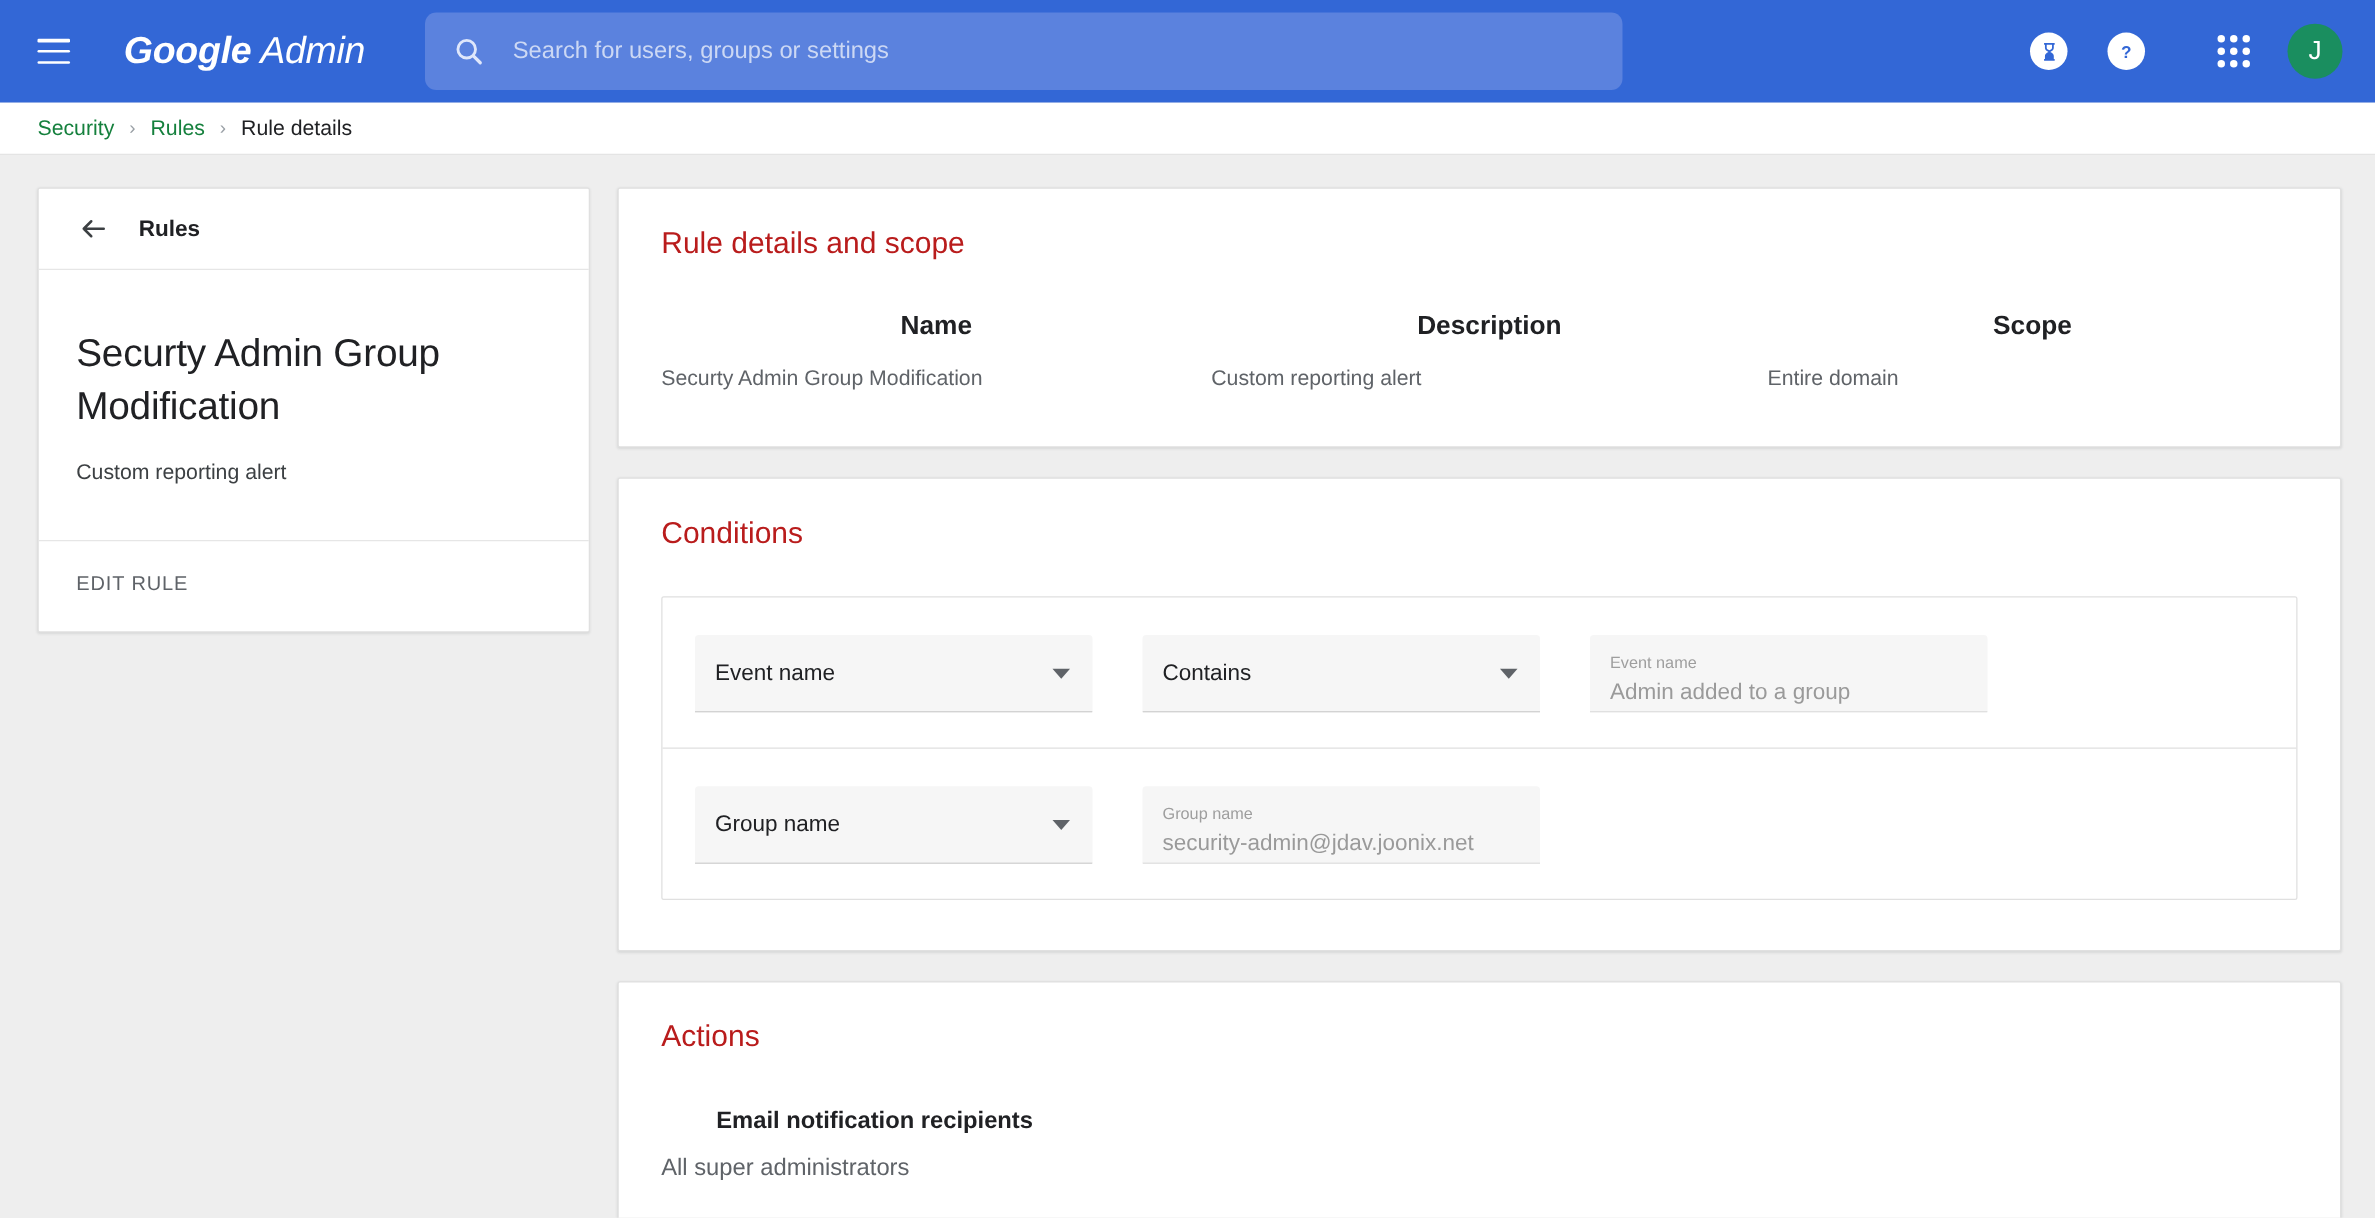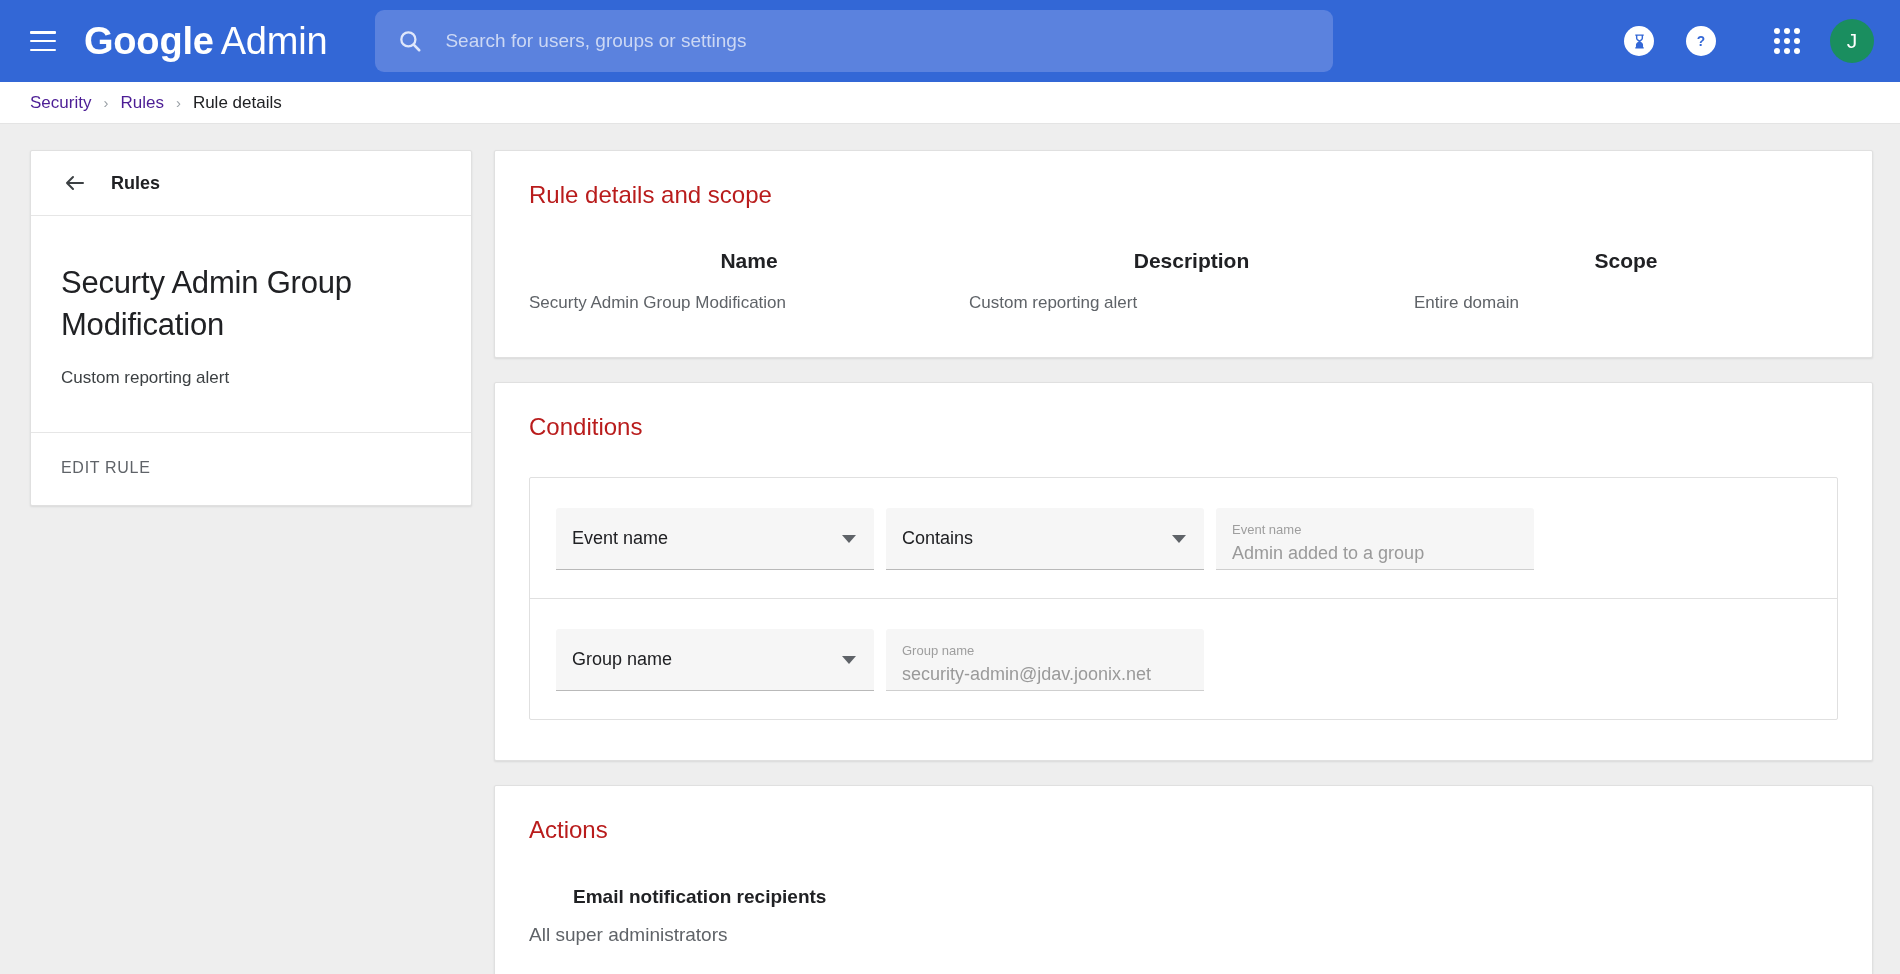--- a/index.html
+++ b/index.html
@@ -38,27 +38,28 @@
   }
   .hamburger span {
     display: block;
     height: 2.5px;
     width: 100%;
     background: #ffffff;
     border-radius: 1px;
   }
 
   .brand {
-    margin-left: 28px;
-    font-size: 38px;
+    margin-left: 43px;
+    font-size: 30px;
     line-height: 1;
     color: #ffffff;
     white-space: nowrap;
     letter-spacing: -0.2px;
     flex: 0 0 auto;
+    font-style: italic;
   }
   .brand .brand-strong { font-weight: 700; }
   .brand .brand-light { font-weight: 400; margin-left: 7px; }
 
   .search-wrap {
     margin-left: 48px;
     width: 958px;
     height: 62px;
     background: #5b82de;
     border-radius: 9px;
@@ -137,21 +138,21 @@
   .breadcrumb-bar {
     height: 42px;
     background: #ffffff;
     display: flex;
     align-items: center;
     padding-left: 30px;
     border-bottom: 1px solid #e4e4e4;
   }
   .crumb {
     font-size: 17px;
-    color: #4c1d95;
+    color: #15803d;
     cursor: pointer;
     white-space: nowrap;
   }
   .crumb.current {
     color: #202124;
     font-weight: 500;
     cursor: default;
   }
   .crumb-sep {
     margin: 0 12px;
@@ -263,21 +264,21 @@
   .conditions-card { padding: 30px 34px 40px 34px; }
   .conditions-box {
     margin-top: 36px;
     border: 1px solid #e0e0e0;
     border-radius: 2px;
   }
   .condition-row {
     display: flex;
     align-items: center;
     padding: 30px 26px 28px 26px;
-    gap: 12px;
+    gap: 40px;
   }
   .condition-row + .condition-row { border-top: 1px solid #e0e0e0; }
 
   .mdc-select {
     width: 318px;
     height: 62px;
     background: #f6f6f6;
     border-bottom: 1.5px solid #b9b9b9;
     border-radius: 3px 3px 0 0;
     display: flex;

